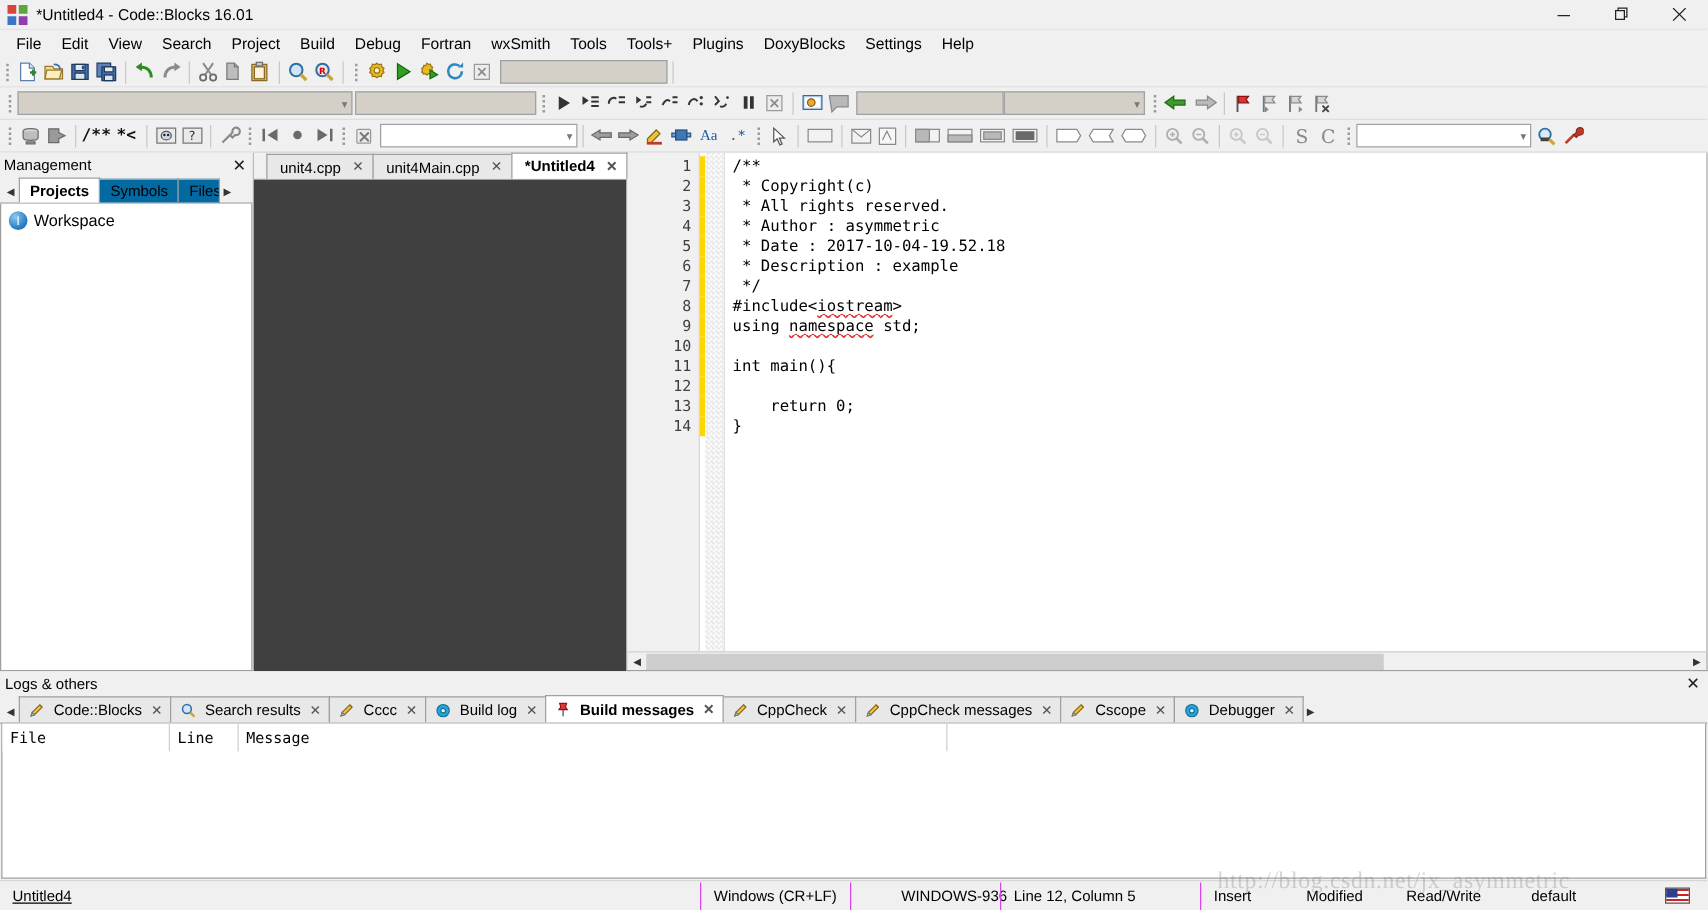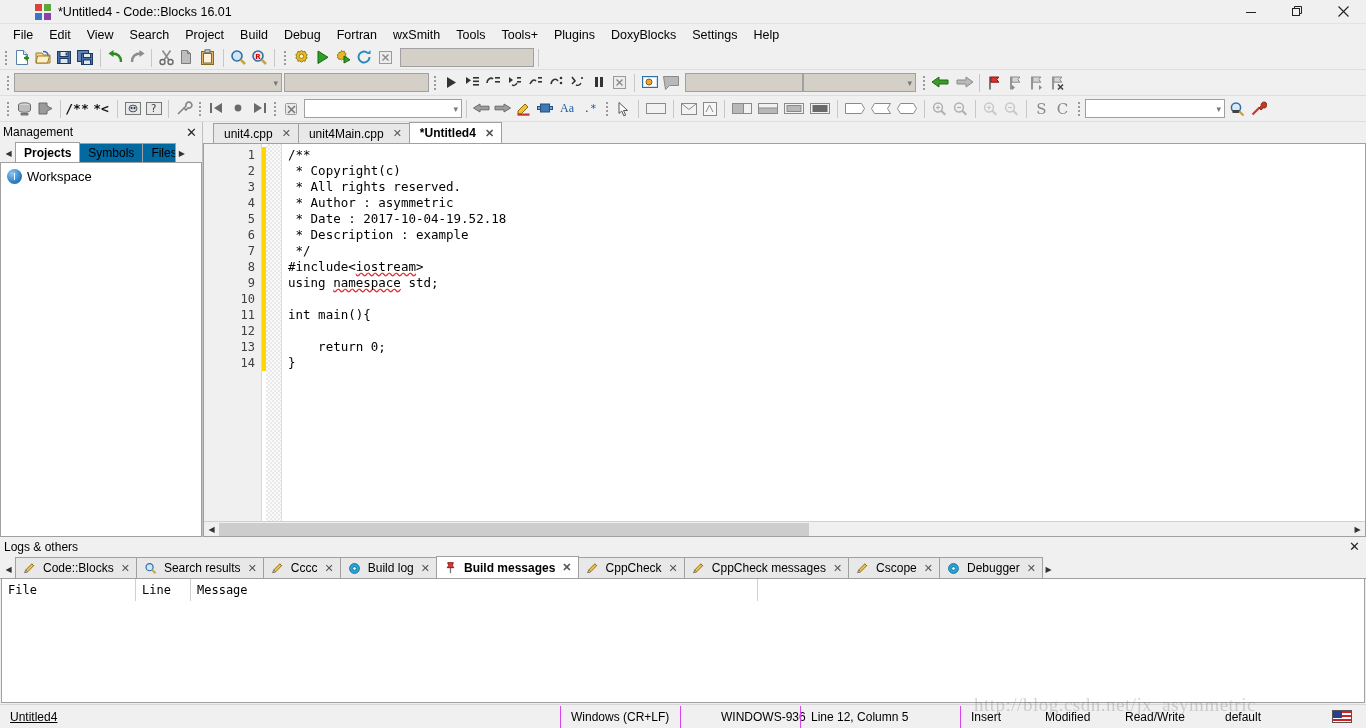--- a/index.html
+++ b/index.html
@@ -19,21 +19,20 @@
     display: flex; flex-direction: column;
   }
 
   
   .titlebar {
     height: 24px;
     background: #f0f0f0;
     display: flex; align-items: center;
     flex: 0 0 24px;
     border-bottom: 1px solid #e3e3e3;
-    padding-left: 29px;
   }
   .app-logo {
     width: 16px; height: 16px;
     margin-left: 6px; margin-right: 7px;
     display: grid; grid-template-columns: 7px 7px; grid-template-rows: 7px 7px;
     gap: 2px;
   }
   .app-logo i { display:block; }
   .lg1 { background:#d9453a; } .lg2 { background:#5aa83c; }
   .lg3 { background:#3b76c4; } .lg4 { background:#8e3fa8; }
@@ -170,21 +169,21 @@
     display:flex; align-items:center; justify-content:center;
   }
   .ws-icon:after {
     content:""; width:5px; height:7px; background:#fff;
     clip-path: polygon(40% 0, 60% 0, 60% 100%, 40% 100%);
   }
 
   
   .editor-area {
     flex: 1 1 auto;
-    display: flex; flex-direction: column;
+    display: flex; flex-direction: row;
     min-width: 0;
     background: #404040;
   }
   .edit-tabs {
     height: 22px; flex: 0 0 22px;
     display:flex; align-items:flex-end;
     padding-left: 10px;
     background: #f0f0f0;
     border-bottom: 1px solid #a0a0a0;
   }

